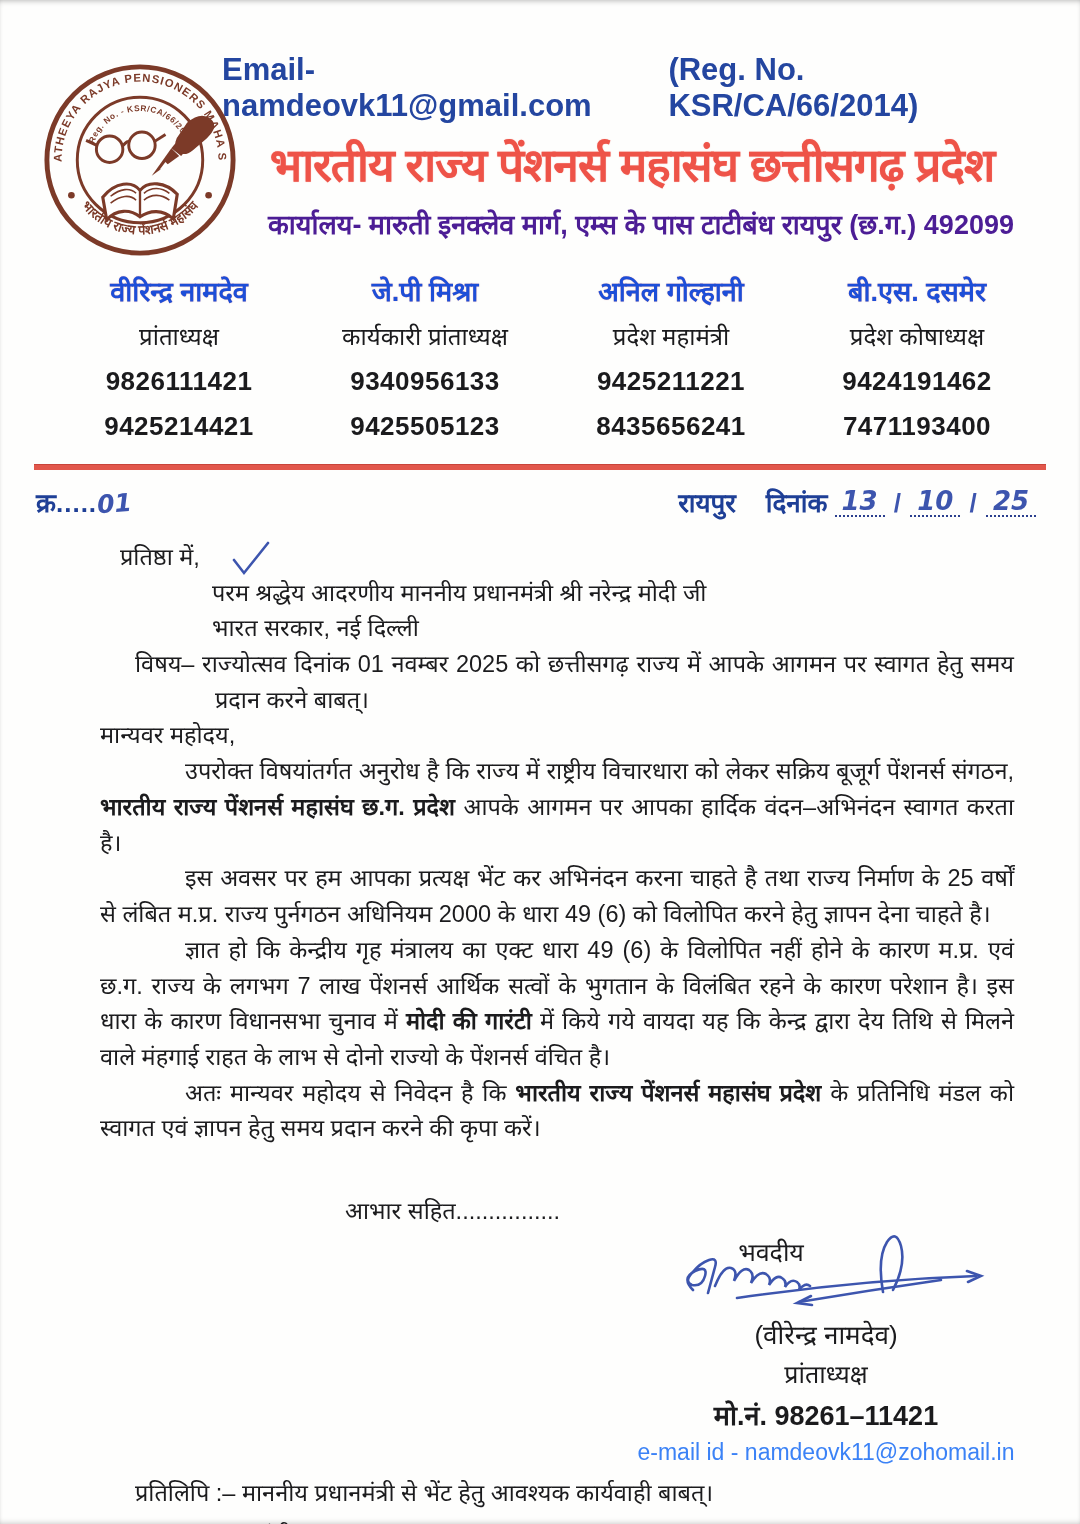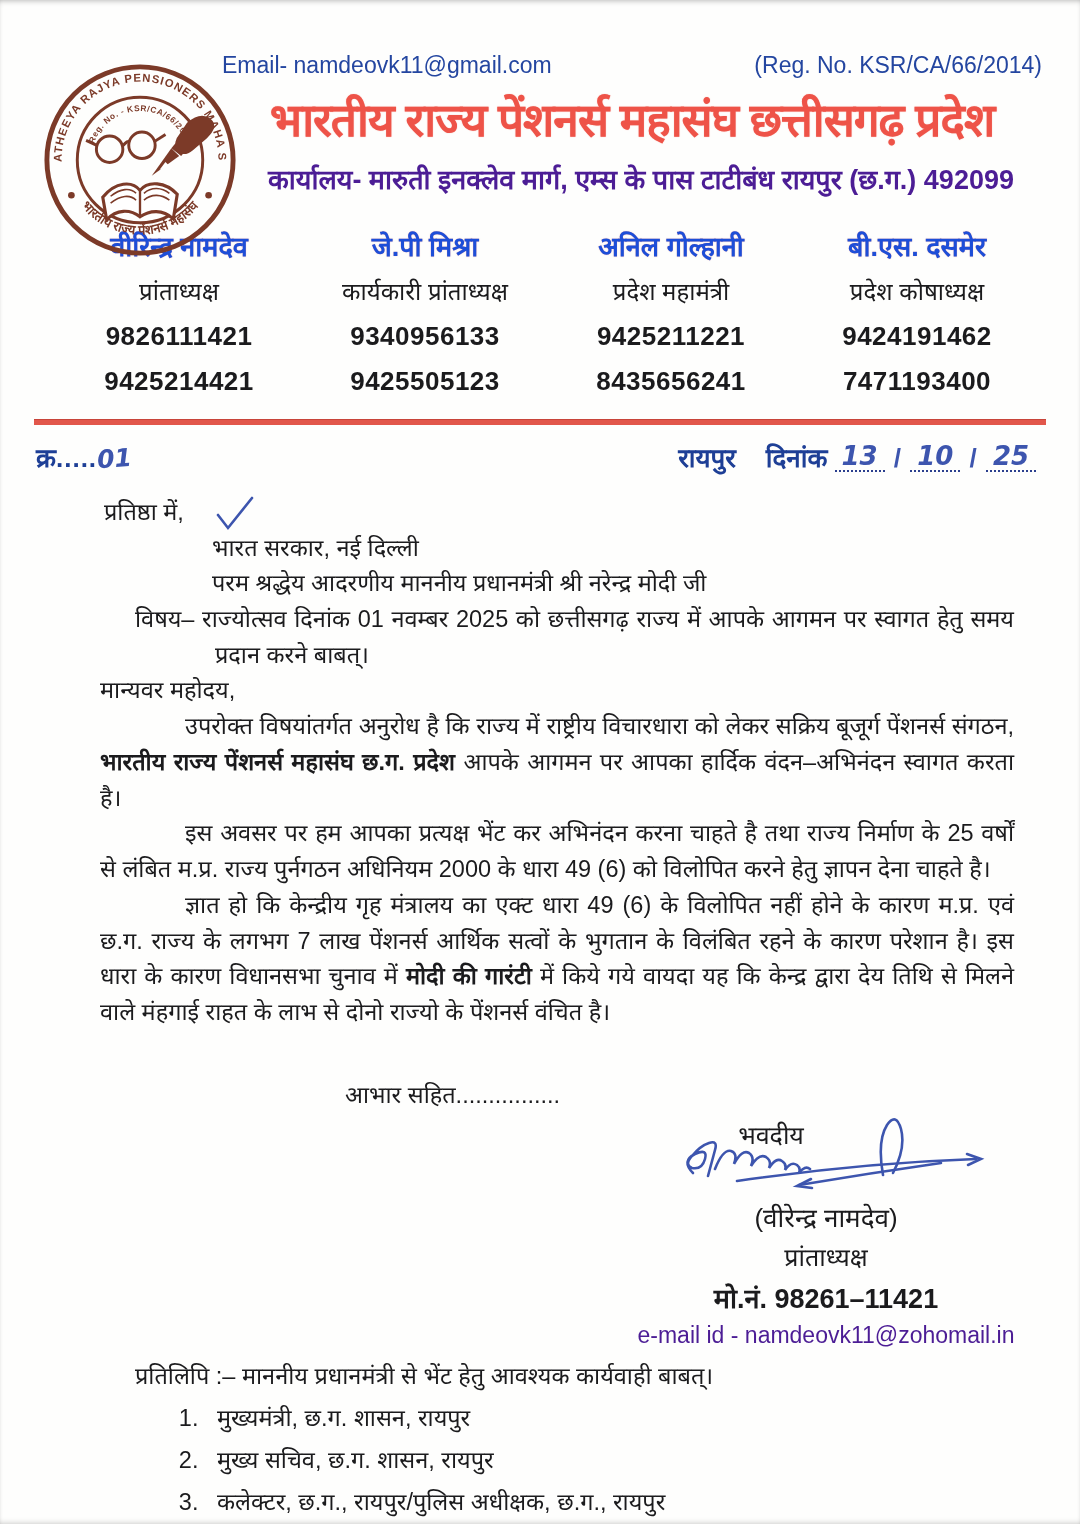--- a/index.html
+++ b/index.html
@@ -6,21 +6,21 @@
   html,body { background:#e9e9e7; }
   .page {
     position:relative; width:1080px; height:1524px; margin:0 auto;
     background:#fefefd; overflow:hidden; color:#1b1b1d;
     font-family:"Liberation Sans", sans-serif;
     box-shadow:inset 0 4px 6px -4px rgba(0,0,0,.35), inset 0 -4px 6px -4px rgba(0,0,0,.25);
   }
   
   .seal { position:absolute; left:42px; top:62px; }
   .head-top { display:flex; justify-content:space-between; padding:52px 38px 0 222px;
-    font-weight:normal; font-size:23px; color:#2446a0; }
+    font-weight:bold; font-size:31px; color:#2446a0; }
   .org-title { padding:16px 28px 0 212px; text-align:center; color:#ee5348;
     font-size:46px; font-weight:bold; letter-spacing:-1px; line-height:1.1;
     text-shadow:0 0 1px rgba(238,83,72,.55); }
   .office-line { padding:14px 20px 0 222px; text-align:center; color:#4c1d95;
     font-size:27px; font-weight:bold; }
   
   .officials { display:flex; padding:30px 40px 0 56px; }
   .official { flex:1; text-align:center; }
   .official .nm { color:#1d4ed8; font-size:27px; font-weight:bold;
     text-shadow:0 0 1px rgba(238,83,72,.5); }
@@ -36,34 +36,34 @@
   .dots { letter-spacing:1px; }
   .hand { color:#3d55ae; font-style:italic; font-weight:600;
     font-family:"DejaVu Sans", sans-serif; }
   .serial-val { display:inline-block; transform:rotate(-4deg); font-size:25px; }
   .slot { display:inline-block; min-width:50px; text-align:center;
     border-bottom:2px dotted #2b3f8e; line-height:1.05; transform:translateY(-2px); }
   .slash { color:#3d55ae; font-weight:600; padding:0 2px; }
   
   .body { padding:20px 66px 0 100px; font-size:23.5px; line-height:1.52;
     text-align:justify; }
-  .salutation { margin-left:4px; display:flex; align-items:flex-end; gap:30px; }
+  .salutation { margin-left:20px; display:flex; align-items:flex-end; gap:30px; }
   .addressee { margin-left:112px; font-weight:500; }
   .subject { margin-left:35px; padding-left:80px; text-indent:-80px; font-weight:500; }
   .para { text-indent:85px; }
   .b { font-weight:bold; }
   .thanks { margin-left:245px;margin-top:47px; }
   
   .sig1 { width:420px; margin:4px 44px 0 auto; text-align:center; position:relative; }
   .sig1 .closing { font-size:25px; margin-right:110px; }
   .sig1 .scribble { margin:-34px 0 -8px 30px; }
   .sig1 .nm { font-size:26px; font-weight:500; }
   .sig1 .dg { font-size:25px; margin-top:4px; }
   .sig1 .mob { font-size:27px; font-weight:bold; margin-top:6px; }
-  .sig1 .em { font-size:23px; color:#4c1d95; margin-top:6px;
+  .sig1 .em { font-size:23px; color:#3b82f6; margin-top:6px;
     font-family:"Liberation Sans", sans-serif; }
   
   .cc { padding:10px 60px 0 135px; font-size:23.5px; }
   .cc ol { margin:8px 0 0 70px; padding:0; }
   .cc li { margin-top:10px; padding-left:12px; }
 </style>
 </head>
 <body>
 
 <div class="page">
@@ -165,31 +165,32 @@
     </div>
   </div>
 
   <div class="body">
     <div class="salutation">
       <span>प्रतिष्ठा में,</span>
       <svg width="42" height="36" viewBox="0 0 42 36">
         <path d="M4 20 L14 33 L38 3" fill="none" stroke="#3d55ae" stroke-width="2.6" stroke-linecap="round"></path>
       </svg>
     </div>
+    <div class="addressee">परम श्रद्धेय आदरणीय माननीय प्रधानमंत्री श्री नरेन्द्र मोदी जी</div>
     <div class="addressee">भारत सरकार, नई दिल्ली</div>
-    <div class="addressee">परम श्रद्धेय आदरणीय माननीय प्रधानमंत्री श्री नरेन्द्र मोदी जी</div>
     <div class="subject">विषय– राज्योत्सव दिनांक 01 नवम्बर 2025 को छत्तीसगढ़ राज्य में आपके आगमन पर स्वागत हेतु समय प्रदान करने बाबत्।</div>
     <div>मान्यवर महोदय,</div>
 
     <div class="para"><span>उपरोक्त विषयांतर्गत अनुरोध है कि राज्य में राष्ट्रीय विचारधारा को लेकर सक्रिय बूजूर्ग पेंशनर्स संगठन, </span><span class="b">भारतीय राज्य पेंशनर्स महासंघ छ.ग. प्रदेश</span><span> आपके आगमन पर आपका हार्दिक वंदन–अभिनंदन स्वागत करता है।</span></div>
 
     <div class="para">इस अवसर पर हम आपका प्रत्यक्ष भेंट कर अभिनंदन करना चाहते है तथा राज्य निर्माण के 25 वर्षों से लंबित म.प्र. राज्य पुर्नगठन अधिनियम 2000 के धारा 49 (6) को विलोपित करने हेतु ज्ञापन देना चाहते है।</div>
 
     <div class="para"><span>ज्ञात हो कि केन्द्रीय गृह मंत्रालय का एक्ट धारा 49 (6) के विलोपित नहीं होने के कारण म.प्र. एवं छ.ग. राज्य के लगभग 7 लाख पेंशनर्स आर्थिक सत्वों के भुगतान के विलंबित रहने के कारण परेशान है। इस धारा के कारण विधानसभा चुनाव में </span><span class="b">मोदी की गारंटी</span><span> में किये गये वायदा यह कि केन्द्र द्वारा देय तिथि से मिलने वाले मंहगाई राहत के लाभ से दोनो राज्यो के पेंशनर्स वंचित है।</span></div>
 
+    <div class="para"><span>अतः मान्यवर महोदय से निवेदन है कि </span><span class="b">भारतीय राज्य पेंशनर्स महासंघ प्रदेश</span><span> के प्रतिनिधि मंडल को स्वागत एवं ज्ञापन हेतु समय प्रदान करने की कृपा करें।</span></div>
 
     <div class="thanks">आभार सहित................</div>
   </div>
 
   <div class="sig1">
     <div class="closing">भवदीय</div>
     <svg class="scribble" width="340" height="86" viewBox="0 0 340 86">
       <g fill="none" stroke="#3d55ae" stroke-width="2.6" stroke-linecap="round">
         <path d="M22 56 q-12 -12 2 -19 q13 -6 10 5 q-3 11 -13 9 q-8 -3 0 -12 q8 -10 17 -13 q9 -3 6 7 l-7 26"></path>
         <path d="M44 52 q8 -20 16 -18 q7 2 3 13 q8 -15 15 -11 q6 4 2 13 q8 -13 15 -9 q6 4 3 11 q7 -11 13 -7 q5 3 3 9 q6 -9 12 -5 q4 3 2 8 q6 -8 11 -4"></path>

